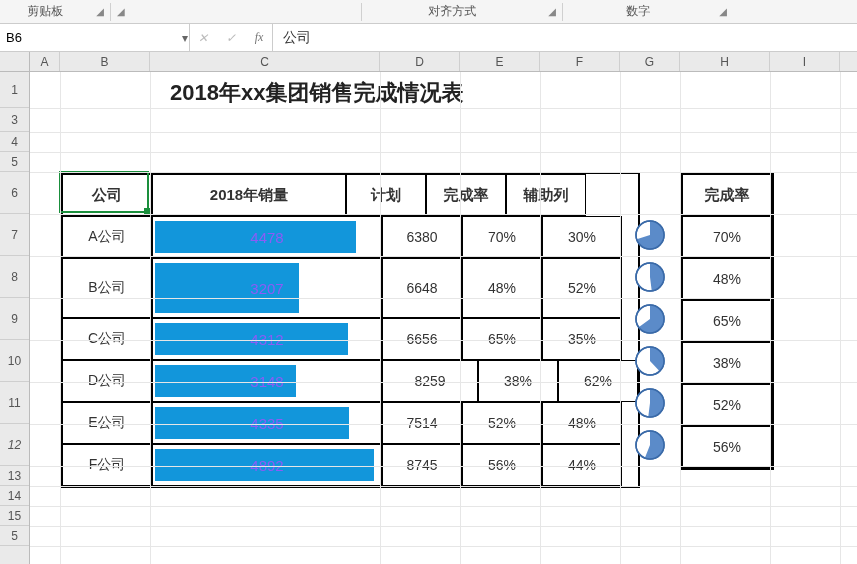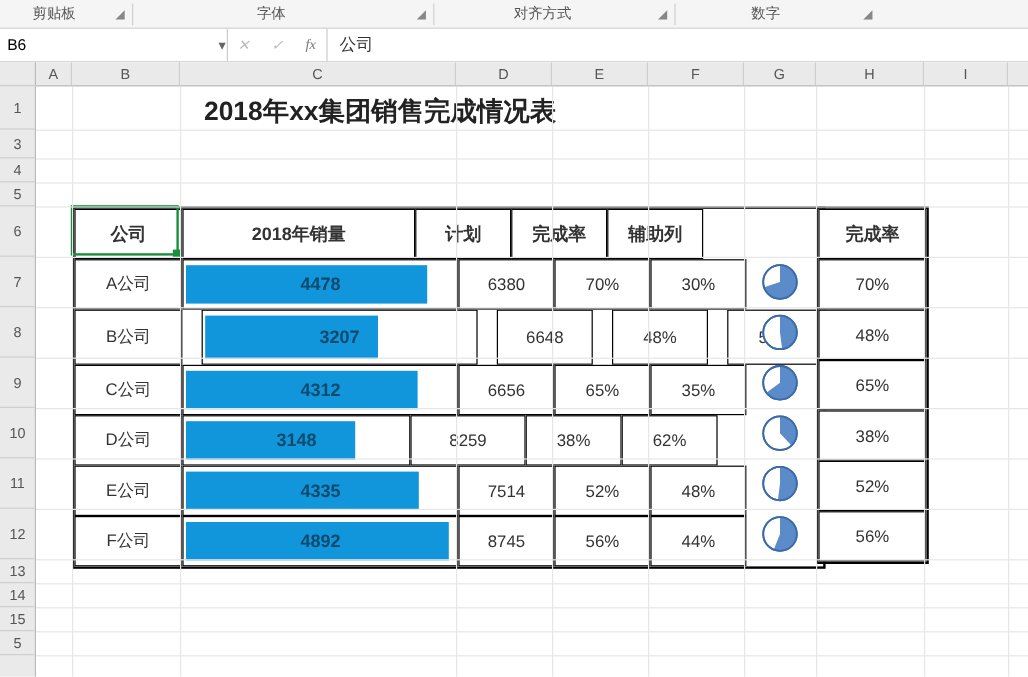--- a/index.html
+++ b/index.html
@@ -163,21 +163,21 @@
   .dtable .hdr { font-weight: bold; font-size:15px; }
   .bar-fill {
     position:absolute;
     left:2px; top:4px; bottom:4px;
     background:#1296db;
   }
   .bar-label {
     position:absolute;
     left:0; right:0; top:0; bottom:0;
     display:flex; align-items:center; justify-content:center;
-    color:#0c4a6e; font-weight:bold; font-size:15px;
+    color:#8b5cf6; font-weight:normal; font-size:15px;
   }
   
   .pie {
     position:absolute;
     width:32px; height:32px;
   }
   
   .ctable {
     position:absolute;
     border:2px solid #000;
@@ -208,21 +208,20 @@
 </head>
 <body>
 
 <div class="ribbon-labels">
   <div class="ribbon-group" style="width:110px;">
     <div class="ribbon-label" style="flex:1;">剪贴板</div>
     <div class="dlg-launcher">◢</div>
   </div>
   <div class="ribbon-sep"></div>
   <div class="ribbon-group" style="width:250px;">
-    <div class="ribbon-label" style="flex:1;">字体</div>
     <div class="dlg-launcher">◢</div>
   </div>
   <div class="ribbon-sep"></div>
   <div class="ribbon-group" style="width:200px;">
     <div class="ribbon-label" style="flex:1;">对齐方式</div>
     <div class="dlg-launcher">◢</div>
   </div>
   <div class="ribbon-sep"></div>
   <div class="ribbon-group" style="width:170px;">
     <div class="ribbon-label" style="flex:1;">数字</div>
@@ -261,21 +260,21 @@
       <div class="row-h" style="height: 36px;">1</div>
       <div class="row-h" style="height: 24px;">3</div>
       <div class="row-h" style="height: 20px;">4</div>
       <div class="row-h" style="height: 20px;">5</div>
       <div class="row-h" style="height: 42px;">6</div>
       <div class="row-h" style="height: 42px;">7</div>
       <div class="row-h" style="height: 42px;">8</div>
       <div class="row-h" style="height: 42px;">9</div>
       <div class="row-h" style="height: 42px;">10</div>
       <div class="row-h" style="height: 42px;">11</div>
-      <div class="row-h" style="height: 42px;">12</div>
+      <div class="row-h" style="height: 42px; font-style: italic;">12</div>
       <div class="row-h" style="height: 20px;">13</div>
       <div class="row-h" style="height: 20px;">14</div>
       <div class="row-h" style="height: 20px;">15</div>
       <div class="row-h" style="height: 20px;">5</div>
     </div>
   <div class="cells">
 
     <div class="sheet-title" style="left:140px; top:6px;">2018年xx集团销售完成情况表</div>
 
     <div class="dtable" id="dtable" style="left: 30px; top: 100px;">
@@ -289,21 +288,21 @@
         <div class="row" style="height: 42px;">
           <div class="cell" style="width: 90px; text-align: center;">A公司</div>
           <div class="cell" style="width: 230px; justify-content: flex-start;">
             <div class="bar-fill" style="width: 200.614px;"></div>
             <div class="bar-label">4478</div>
           </div>
           <div class="cell" style="width: 80px;">6380</div>
           <div class="cell" style="width: 80px;">70%</div>
           <div class="cell" style="width: 80px;">30%</div>
         </div>
-        <div class="row" style="height: 46px; gap: 16px;">
+        <div class="row" style="height: 60px;">
           <div class="cell" style="width: 90px;">B公司</div>
           <div class="cell" style="width: 230px; justify-content: flex-start;">
             <div class="bar-fill" style="width: 143.674px;"></div>
             <div class="bar-label">3207</div>
           </div>
           <div class="cell" style="width: 80px;">6648</div>
           <div class="cell" style="width: 80px;">48%</div>
           <div class="cell" style="width: 80px;">52%</div>
         </div>
         <div class="row" style="height: 42px;">
@@ -311,21 +310,21 @@
           <div class="cell" style="width: 230px; justify-content: flex-start;">
             <div class="bar-fill" style="width: 193.178px;"></div>
             <div class="bar-label">4312</div>
           </div>
           <div class="cell" style="width: 80px;">6656</div>
           <div class="cell" style="width: 80px;">65%</div>
           <div class="cell" style="width: 80px;">35%</div>
         </div>
         <div class="row" style="height: 42px;">
           <div class="cell" style="width: 90px;">D公司</div>
-          <div class="cell" style="width: 190px; justify-content: flex-start;">
+          <div class="cell" style="width: 230px; justify-content: flex-start;">
             <div class="bar-fill" style="width: 141.03px;"></div>
             <div class="bar-label">3148</div>
           </div>
           <div class="cell" style="width: 96px;">8259</div>
           <div class="cell" style="width: 80px;">38%</div>
           <div class="cell" style="width: 80px;">62%</div>
         </div>
         <div class="row" style="height: 42px;">
           <div class="cell" style="width: 90px;">E公司</div>
           <div class="cell" style="width: 230px; justify-content: flex-start;">

